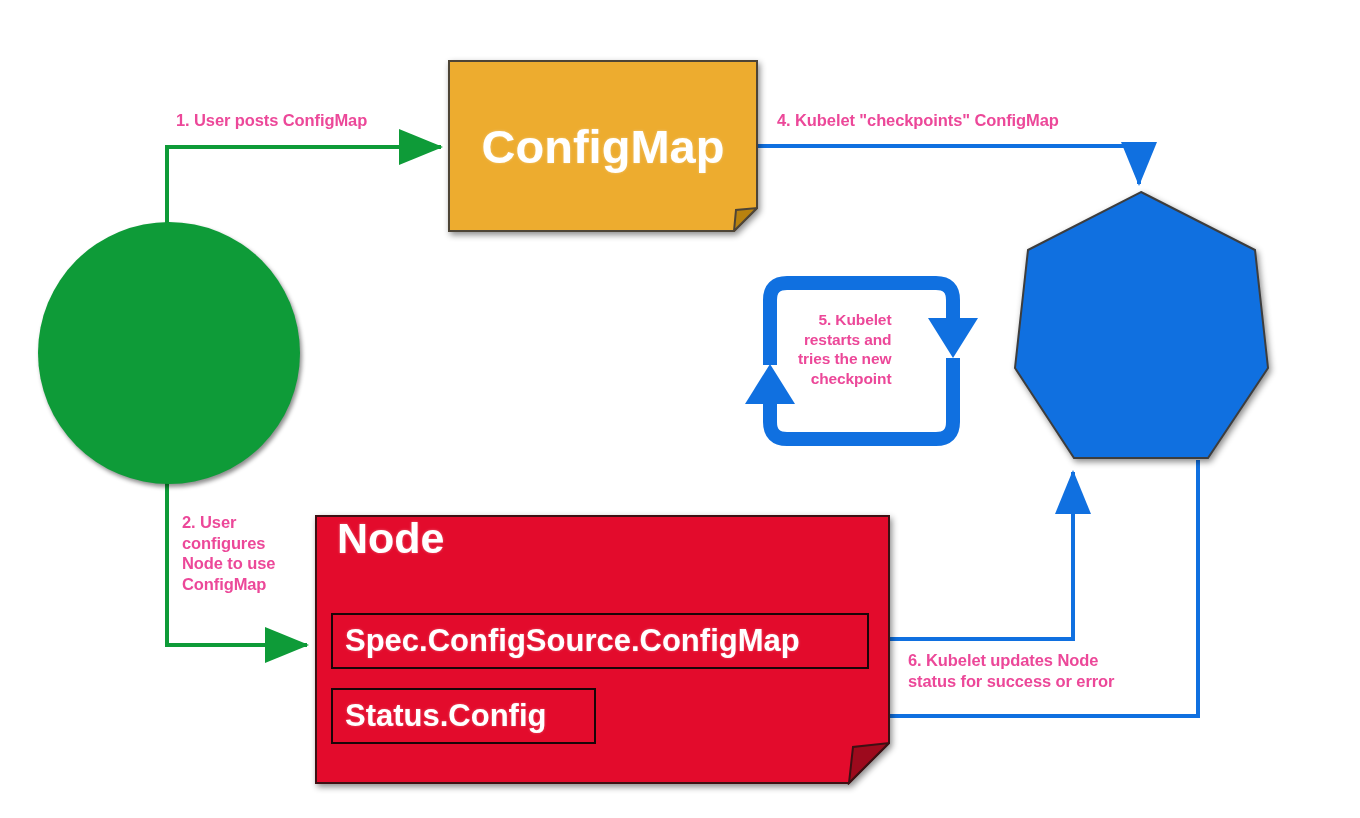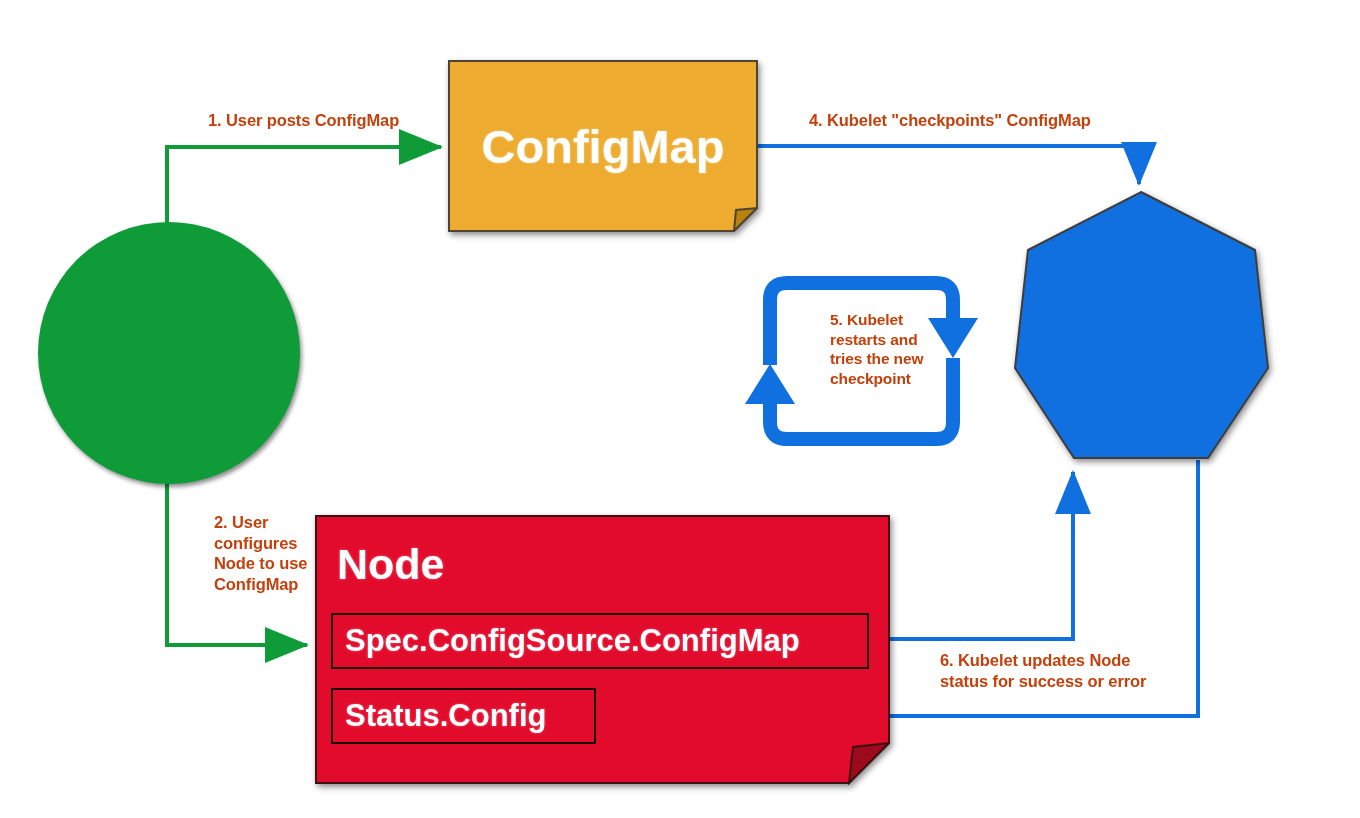--- a/index.html
+++ b/index.html
@@ -28,27 +28,26 @@
   .node-label {
     position: absolute;
     color: #ffffff;
     font-weight: bold;
     text-shadow: 0 0 3px rgba(255,255,255,0.35);
     white-space: nowrap;
     pointer-events: none;
   }
   .step-label {
     position: absolute;
-    color: #c2410c;
+    color: #ec4899;
     font-weight: bold;
     font-size: 16.5px;
     line-height: 20.5px;
     letter-spacing: -0.1px;
     white-space: pre-line;
-    margin-left: 32px;
   }
   
   #user-shape {
     position: absolute;
     left: 38px;
     top: 222px;
     width: 262px;
     height: 262px;
     border-radius: 50%;
     background: #0E9B38;
@@ -106,21 +105,21 @@
   #node-shape {
     position: absolute;
     left: 315px;
     top: 515px;
     width: 575px;
     height: 270px;
     filter: drop-shadow(2px 3px 3px rgba(0,0,0,0.45));
   }
   #node-text {
     left: 337px;
-    top: 540px;
+    top: 514px;
     font-size: 43px;
   }
   .node-field {
     position: absolute;
     border: 2px solid #1a0508;
     background: transparent;
     display: flex;
     align-items: center;
     padding-left: 12px;
     box-sizing: border-box;
@@ -140,21 +139,21 @@
     left: 331px;
     top: 688px;
     width: 265px;
     height: 56px;
   }
   
   #step1 { left: 176px; top: 110px; }
   #step2 { left: 182px; top: 512px; }
   #step3 { left: 908px; top: 597px; }
   #step4 { left: 777px; top: 110px; }
-  #step5 { left: 798px; top: 310px; font-size: 15.5px; line-height: 19.5px; }
+  #step5 { left: 798px; top: 310px; font-size: 15.5px; line-height: 19.5px; text-align: right; }
   #step6 { left: 908px; top: 650px; }
 </style>
 </head>
 <body>
 
 <div id="canvas">
 
   <svg id="edges" viewBox="0 0 1360 818" xmlns="http://www.w3.org/2000/svg">
     <defs>
       <marker id="arrow-green" markerWidth="11" markerHeight="9" refX="10.5" refY="4.5" orient="auto" markerUnits="strokeWidth">

